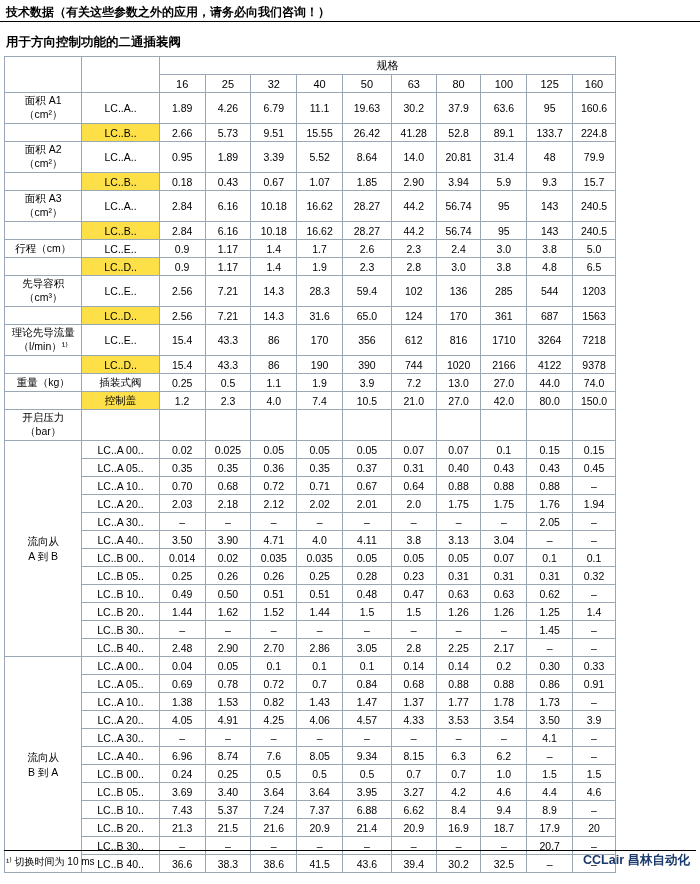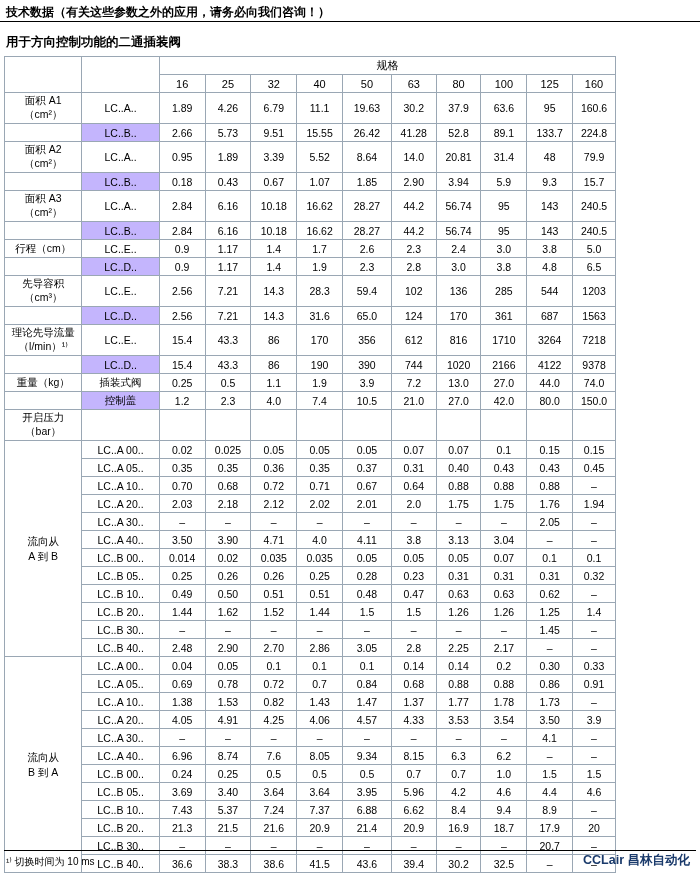--- a/index.html
+++ b/index.html
@@ -65,21 +65,21 @@
     text-align:left;
     padding-left:4px;
     font-weight:bold;
     background:#fff;
   }
   td.code{
     text-align:left;
     padding-left:5px;
     background:#e8eef5;
   }
-  td.code.alt{background:#c4b5fd;}
+  td.code.alt{background:#fde047;}
   .num{background:#fff;}
   .numalt{background:#eef2f7;}
   th.spec{
     background:#fff;font-weight:bold;font-size:11px;
   }
   th.sz{background:#fff;font-weight:bold;font-size:11px;}
   .flowlbl{
     font-weight:bold;text-align:left;padding-left:4px;line-height:1.35;
   }
   .foot{
@@ -599,21 +599,21 @@
           <td class="num">1.5</td>
           <td class="num">1.5</td>
         </tr>
         <tr>
           <td class="code">LC..B 05..</td>
           <td class="num">3.69</td>
           <td class="num">3.40</td>
           <td class="num">3.64</td>
           <td class="num">3.64</td>
           <td class="num">3.95</td>
-          <td class="num">5.96</td>
+          <td class="num">3.27</td>
           <td class="num">4.2</td>
           <td class="num">4.6</td>
           <td class="num">4.4</td>
           <td class="num">4.6</td>
         </tr>
         <tr>
           <td class="code">LC..B 10..</td>
           <td class="num">7.43</td>
           <td class="num">5.37</td>
           <td class="num">7.24</td>

